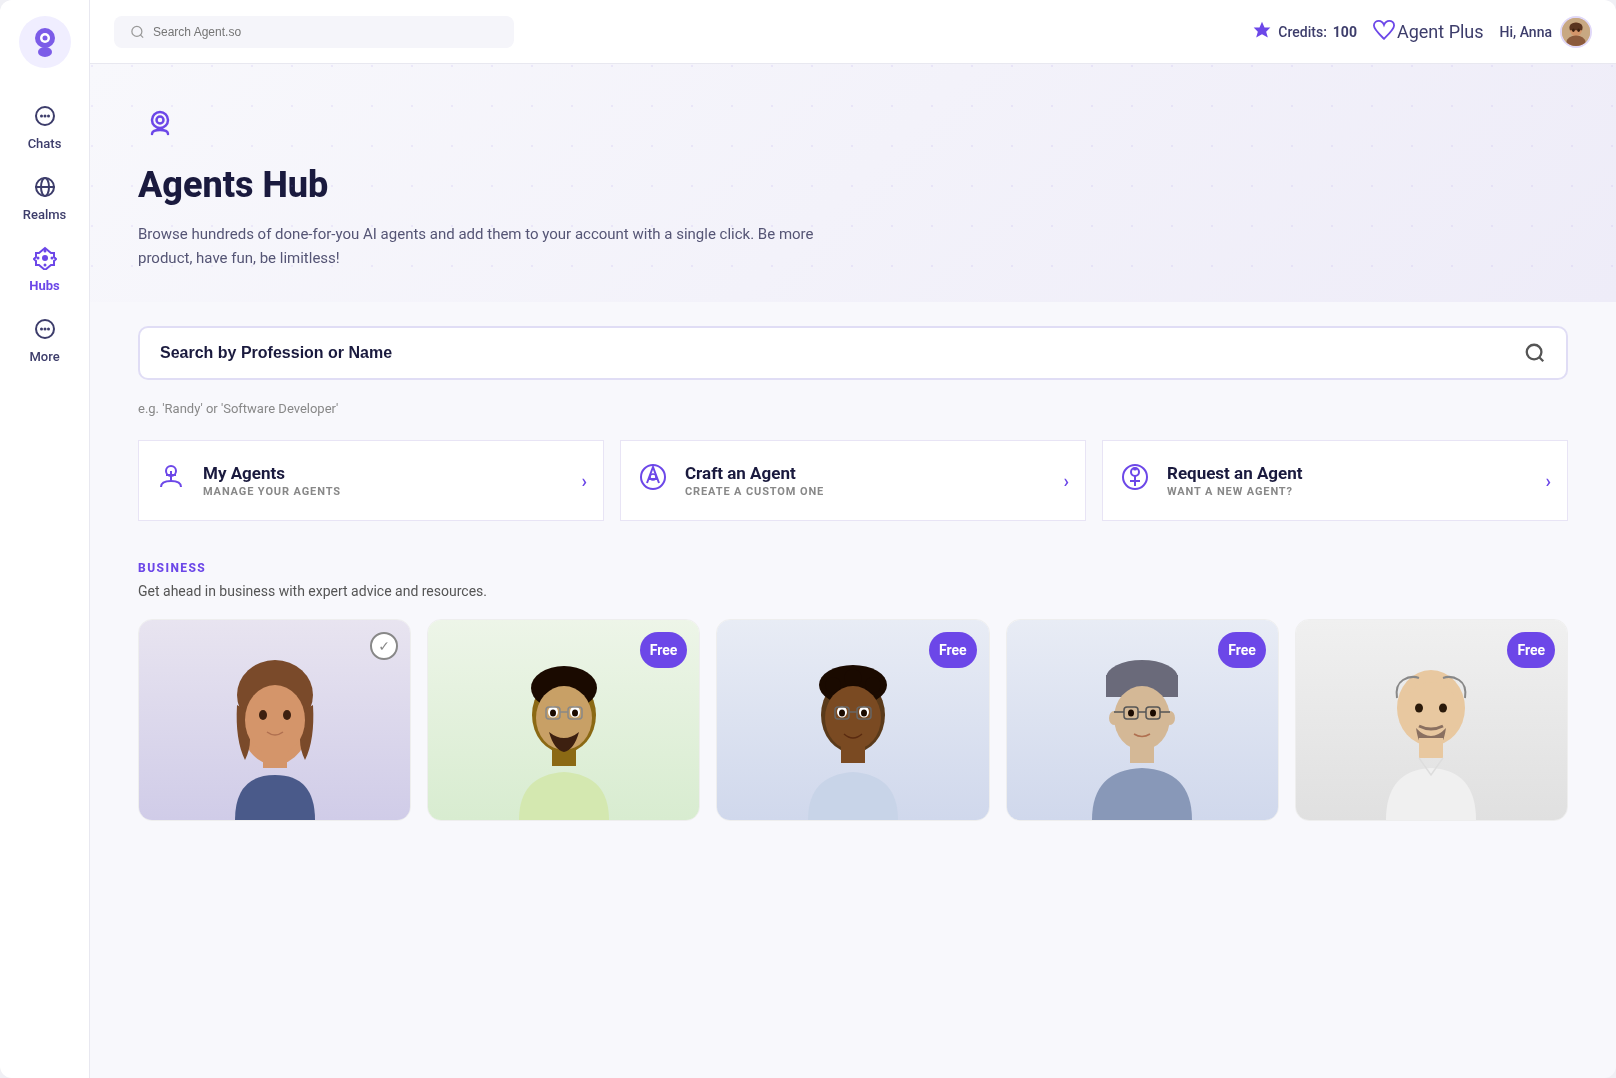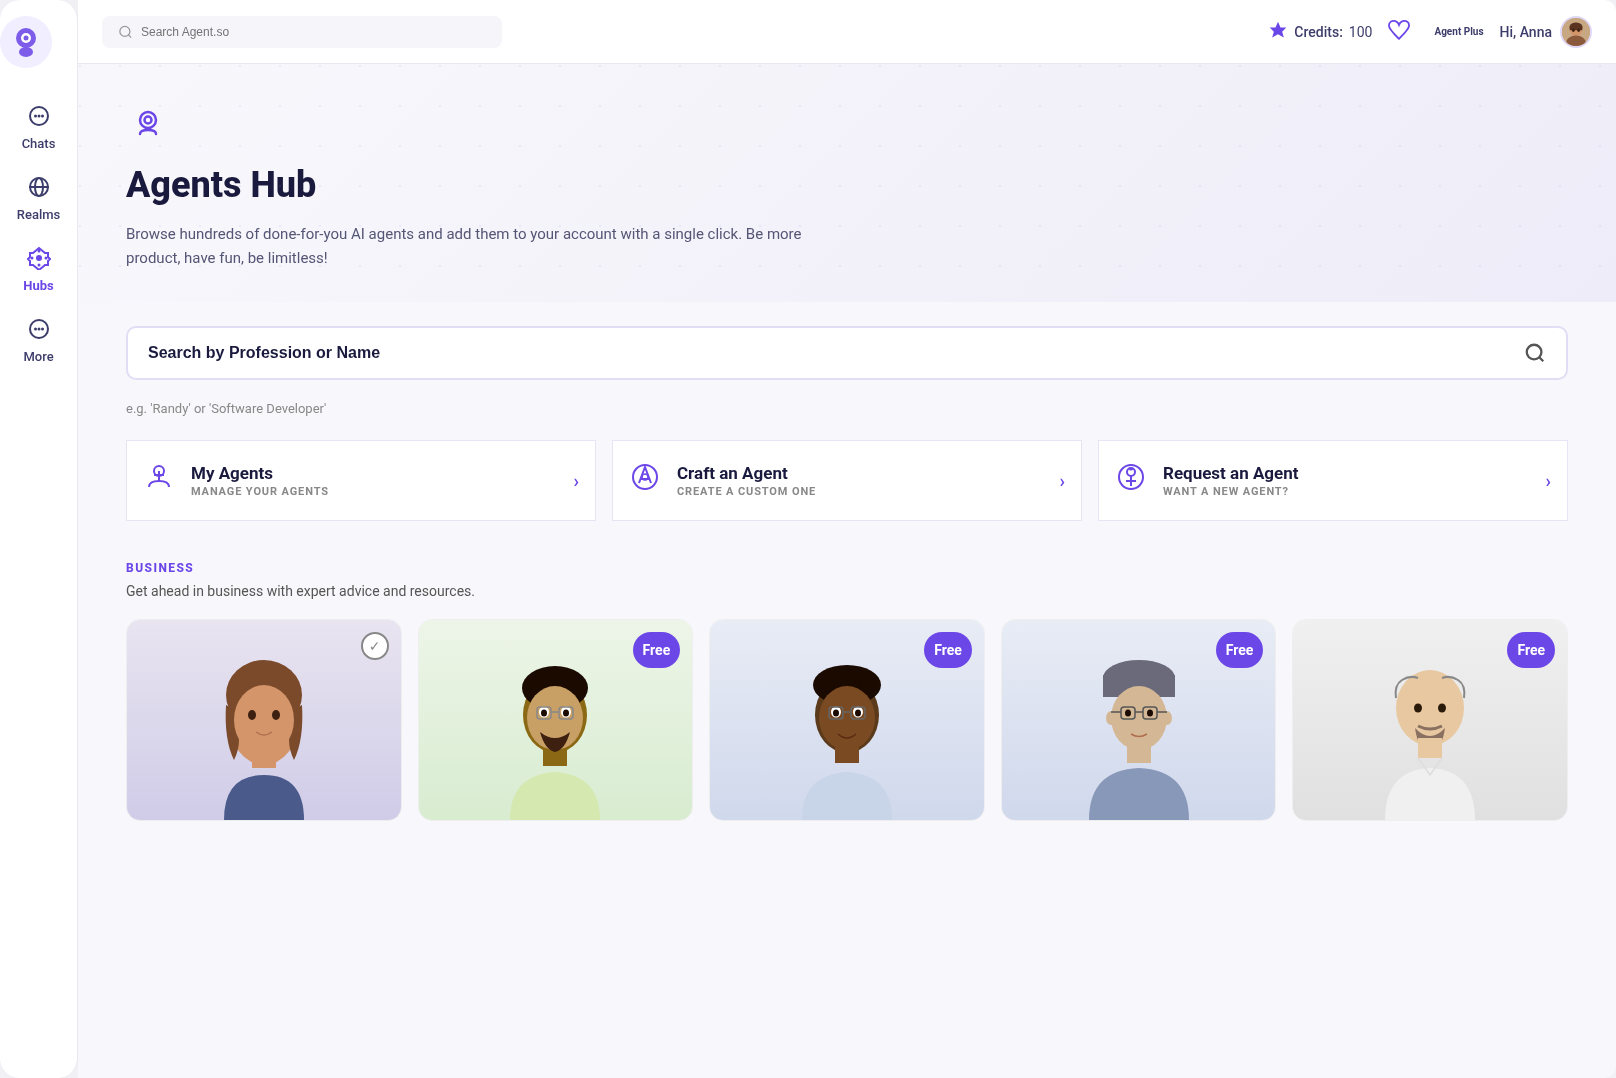--- a/index.html
+++ b/index.html
@@ -2,40 +2,40 @@
 <html><head>
   <meta charset="utf-8">
   <style>
     * { margin: 0; padding: 0; box-sizing: border-box; }
     body { font-family: -apple-system, BlinkMacSystemFont, 'Segoe UI', Roboto, sans-serif; background: #f0f0f5; display: flex; height: 100vh; overflow: hidden; }
 
     
     .app-shell { display: flex; width: 1616px; height: 1078px; background: #f0f0f5; border-radius: 12px; overflow: hidden; }
 
     
-    .sidebar { width: 78px; background: #ffffff; display: flex; flex-direction: column; padding: 16px 0; gap: 0; border-right: 1px solid #e8e8f0; flex-shrink: 0; border-radius: 20px; }
+    .sidebar { width: 90px; background: #ffffff; display: flex; flex-direction: column; align-items: center; padding: 16px 0; gap: 0; border-right: 1px solid #e8e8f0; flex-shrink: 0; }
     .sidebar-logo { width: 52px; height: 52px; margin-bottom: 24px; }
     .sidebar-logo svg { width: 52px; height: 52px; }
     .sidebar-item { display: flex; flex-direction: column; align-items: center; gap: 4px; padding: 12px 8px; width: 100%; cursor: pointer; border-radius: 8px; }
     .sidebar-item.active .sidebar-icon { color: #6c47e8; }
     .sidebar-item.active .sidebar-label { color: #6c47e8; font-weight: 600; }
     .sidebar-icon { color: #3d3d6b; font-size: 22px; line-height: 1; }
     .sidebar-label { font-size: 13px; color: #3d3d6b; font-weight: 500; }
 
     
     .main-area { flex: 1; display: flex; flex-direction: column; overflow: hidden; }
 
     
     .topbar { height: 64px; background: #ffffff; display: flex; align-items: center; padding: 0 24px; gap: 16px; border-bottom: 1px solid #e8e8f0; flex-shrink: 0; }
     .search-bar { flex: 1; display: flex; align-items: center; gap: 8px; background: #f5f5fa; border-radius: 8px; padding: 8px 16px; max-width: 400px; }
     .search-bar input { border: none; background: transparent; outline: none; font-size: 12px; color: #666; width: 100%; }
     .topbar-right { margin-left: auto; display: flex; gap: 16px; }
     .credits-badge { display: flex; align-items: center; gap: 6px; font-size: 14px; color: #3d3d6b; font-weight: 500; }
     .credits-icon { color: #6c47e8; font-size: 18px; }
-    .agent-plus-badge { display: flex; align-items: center; gap: 24px; font-size: 10px; color: #3d3d6b; font-weight: 700; }
+    .agent-plus-badge { display: flex; align-items: center; gap: 2px; font-size: 18px; color: #3d3d6b; font-weight: 400; }
     .agent-plus-icon { color: #6c47e8; font-size: 18px; }
     .hi-user { display: flex; align-items: center; gap: 8px; font-size: 14px; color: #3d3d6b; font-weight: 500; }
     .avatar { width: 32px; height: 32px; border-radius: 50%; background: #c8a882; overflow: hidden; display: flex; align-items: center; justify-content: center; border: 2px solid #e0d8f8; }
     .avatar svg { width: 32px; height: 32px; }
 
     
     .content { flex: 1; overflow-y: auto; padding: 0; background: #f8f8fc; }
 
     
     .hero { background: linear-gradient(135deg, #f8f8fc 0%, #eeecf8 100%); padding: 40px 48px 32px; position: relative; overflow: hidden; }
@@ -162,21 +162,21 @@
         <input type="text" placeholder="Search Agent.so" style="">
       </div>
       <div class="topbar-right">
         <div class="credits-badge">
           <span class="credits-icon">
             <svg width="20" height="20" viewBox="0 0 24 24" fill="none">
               <polygon points="12,2 15,9 22,9 17,14 19,21 12,17 5,21 7,14 2,9 9,9" fill="#6c47e8"></polygon>
             </svg>
           </span>
           <span>Credits:</span>
-          <span style="font-weight:400;">100</span>
+          <span style="font-weight:700;">100</span>
         </div>
         <div class="agent-plus-badge">
           <span class="agent-plus-icon">
             <svg width="22" height="22" viewBox="0 0 24 24" fill="none" stroke="#6c47e8" stroke-width="2">
               <path d="M12 21.593c-5.63-5.539-11-10.297-11-14.402 0-3.791 3.068-5.191 5.281-5.191 1.312 0 4.151.501 5.719 4.457 1.59-3.968 4.464-4.447 5.726-4.447 2.54 0 5.274 1.621 5.274 5.181 0 4.069-5.136 8.625-11 14.402z"></path>
             </svg>
           </span>
           <span>Agent Plus</span>
         </div>
         <div class="hi-user">

